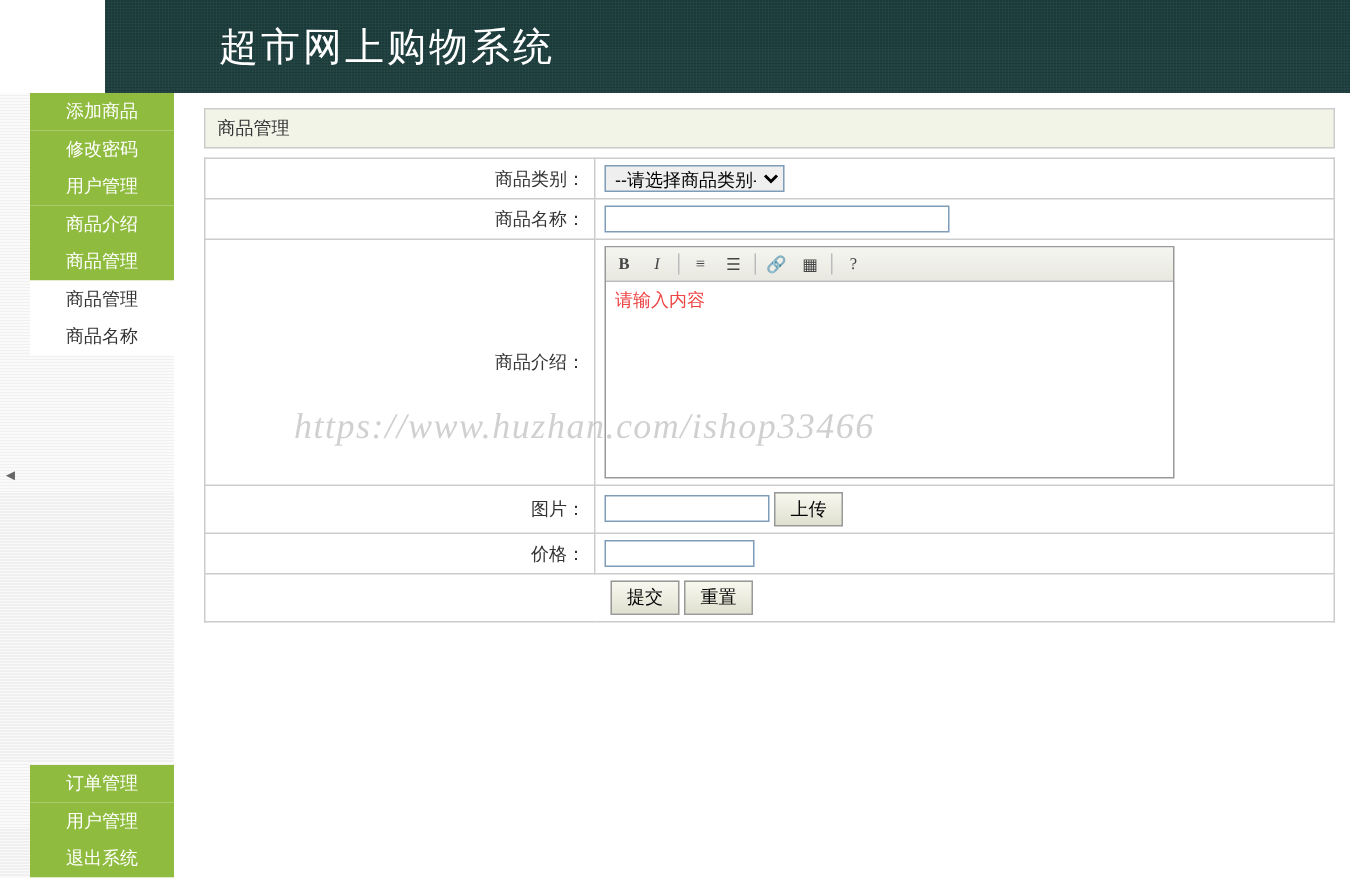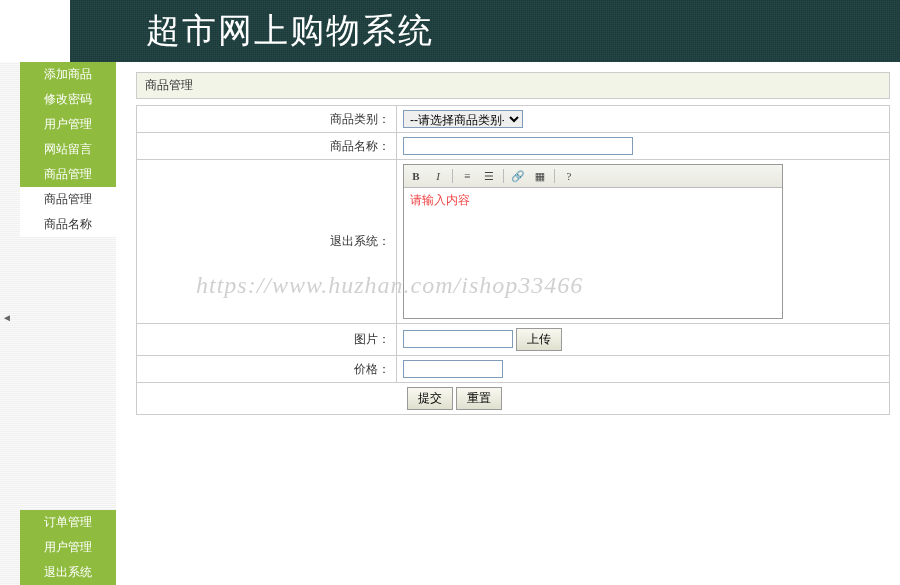--- a/index.html
+++ b/index.html
@@ -9,21 +9,21 @@
   height: 62px;
   background: #1a3a3a;
   background-image: repeating-linear-gradient(0deg, rgba(255,255,255,0.03) 0px, rgba(255,255,255,0.03) 1px, transparent 1px, transparent 2px),
                     repeating-linear-gradient(90deg, rgba(255,255,255,0.03) 0px, rgba(255,255,255,0.03) 1px, transparent 1px, transparent 2px);
   color: #fff;
   padding-left: 76px;
   display: flex;
   align-items: center;
   margin-left: 70px;
 }
-.header-title { font-size: 34px; font-weight: normal; letter-spacing: 2px; }
+.header-title { font-size: 26px; font-weight: normal; letter-spacing: 2px; }
 
 .layout { display: flex; height: calc(585px - 62px); }
 
 .sidebar {
   width: 116px;
   background-image: repeating-linear-gradient(0deg, #fafafa 0px, #fafafa 1px, #f0f0f0 1px, #f0f0f0 2px),
                     repeating-linear-gradient(90deg, #fafafa 0px, #fafafa 1px, #f0f0f0 1px, #f0f0f0 2px);
   display: flex;
   flex-direction: column;
   position: relative;
@@ -112,21 +112,21 @@
 <div class="header">
   <div class="header-title">超市网上购物系统</div>
 </div>
 
 <div class="layout">
   <div class="sidebar">
     <div class="sidebar-top" id="sidebar-top">
         <div class="sidebar-item">添加商品</div>
         <div class="sidebar-item">修改密码</div>
         <div class="sidebar-item">用户管理</div>
-        <div class="sidebar-item">网站留言</div>
+        <div class="sidebar-item">商品介绍</div>
         <div class="sidebar-item">商品管理</div>
         <div class="sidebar-item white">商品管理</div>
         <div class="sidebar-item white">商品名称</div>
       </div>
     <div class="sidebar-collapse">◄</div>
     <div class="sidebar-bottom" id="sidebar-bottom">
         <div class="sidebar-item">订单管理</div>
         <div class="sidebar-item">用户管理</div>
         <div class="sidebar-item">退出系统</div>
       </div>
@@ -143,21 +143,21 @@
           <select>
             <option>--请选择商品类别--</option>
           </select>
         </td>
       </tr>
       <tr>
         <td class="label-cell">商品名称：</td>
         <td class="input-cell"><input type="text" class="name-input" style=""></td>
       </tr>
       <tr>
-        <td class="label-cell" style="vertical-align:middle">退出系统：</td>
+        <td class="label-cell" style="vertical-align:middle">商品介绍：</td>
         <td class="input-cell">
           <div class="editor-wrap">
             <div class="editor-toolbar">
               <span class="tb-icon">
                     <b>B</b>
                   </span>
               <span class="tb-icon">
                     <i>I</i>
                   </span>
               <span class="tb-sep"></span>

